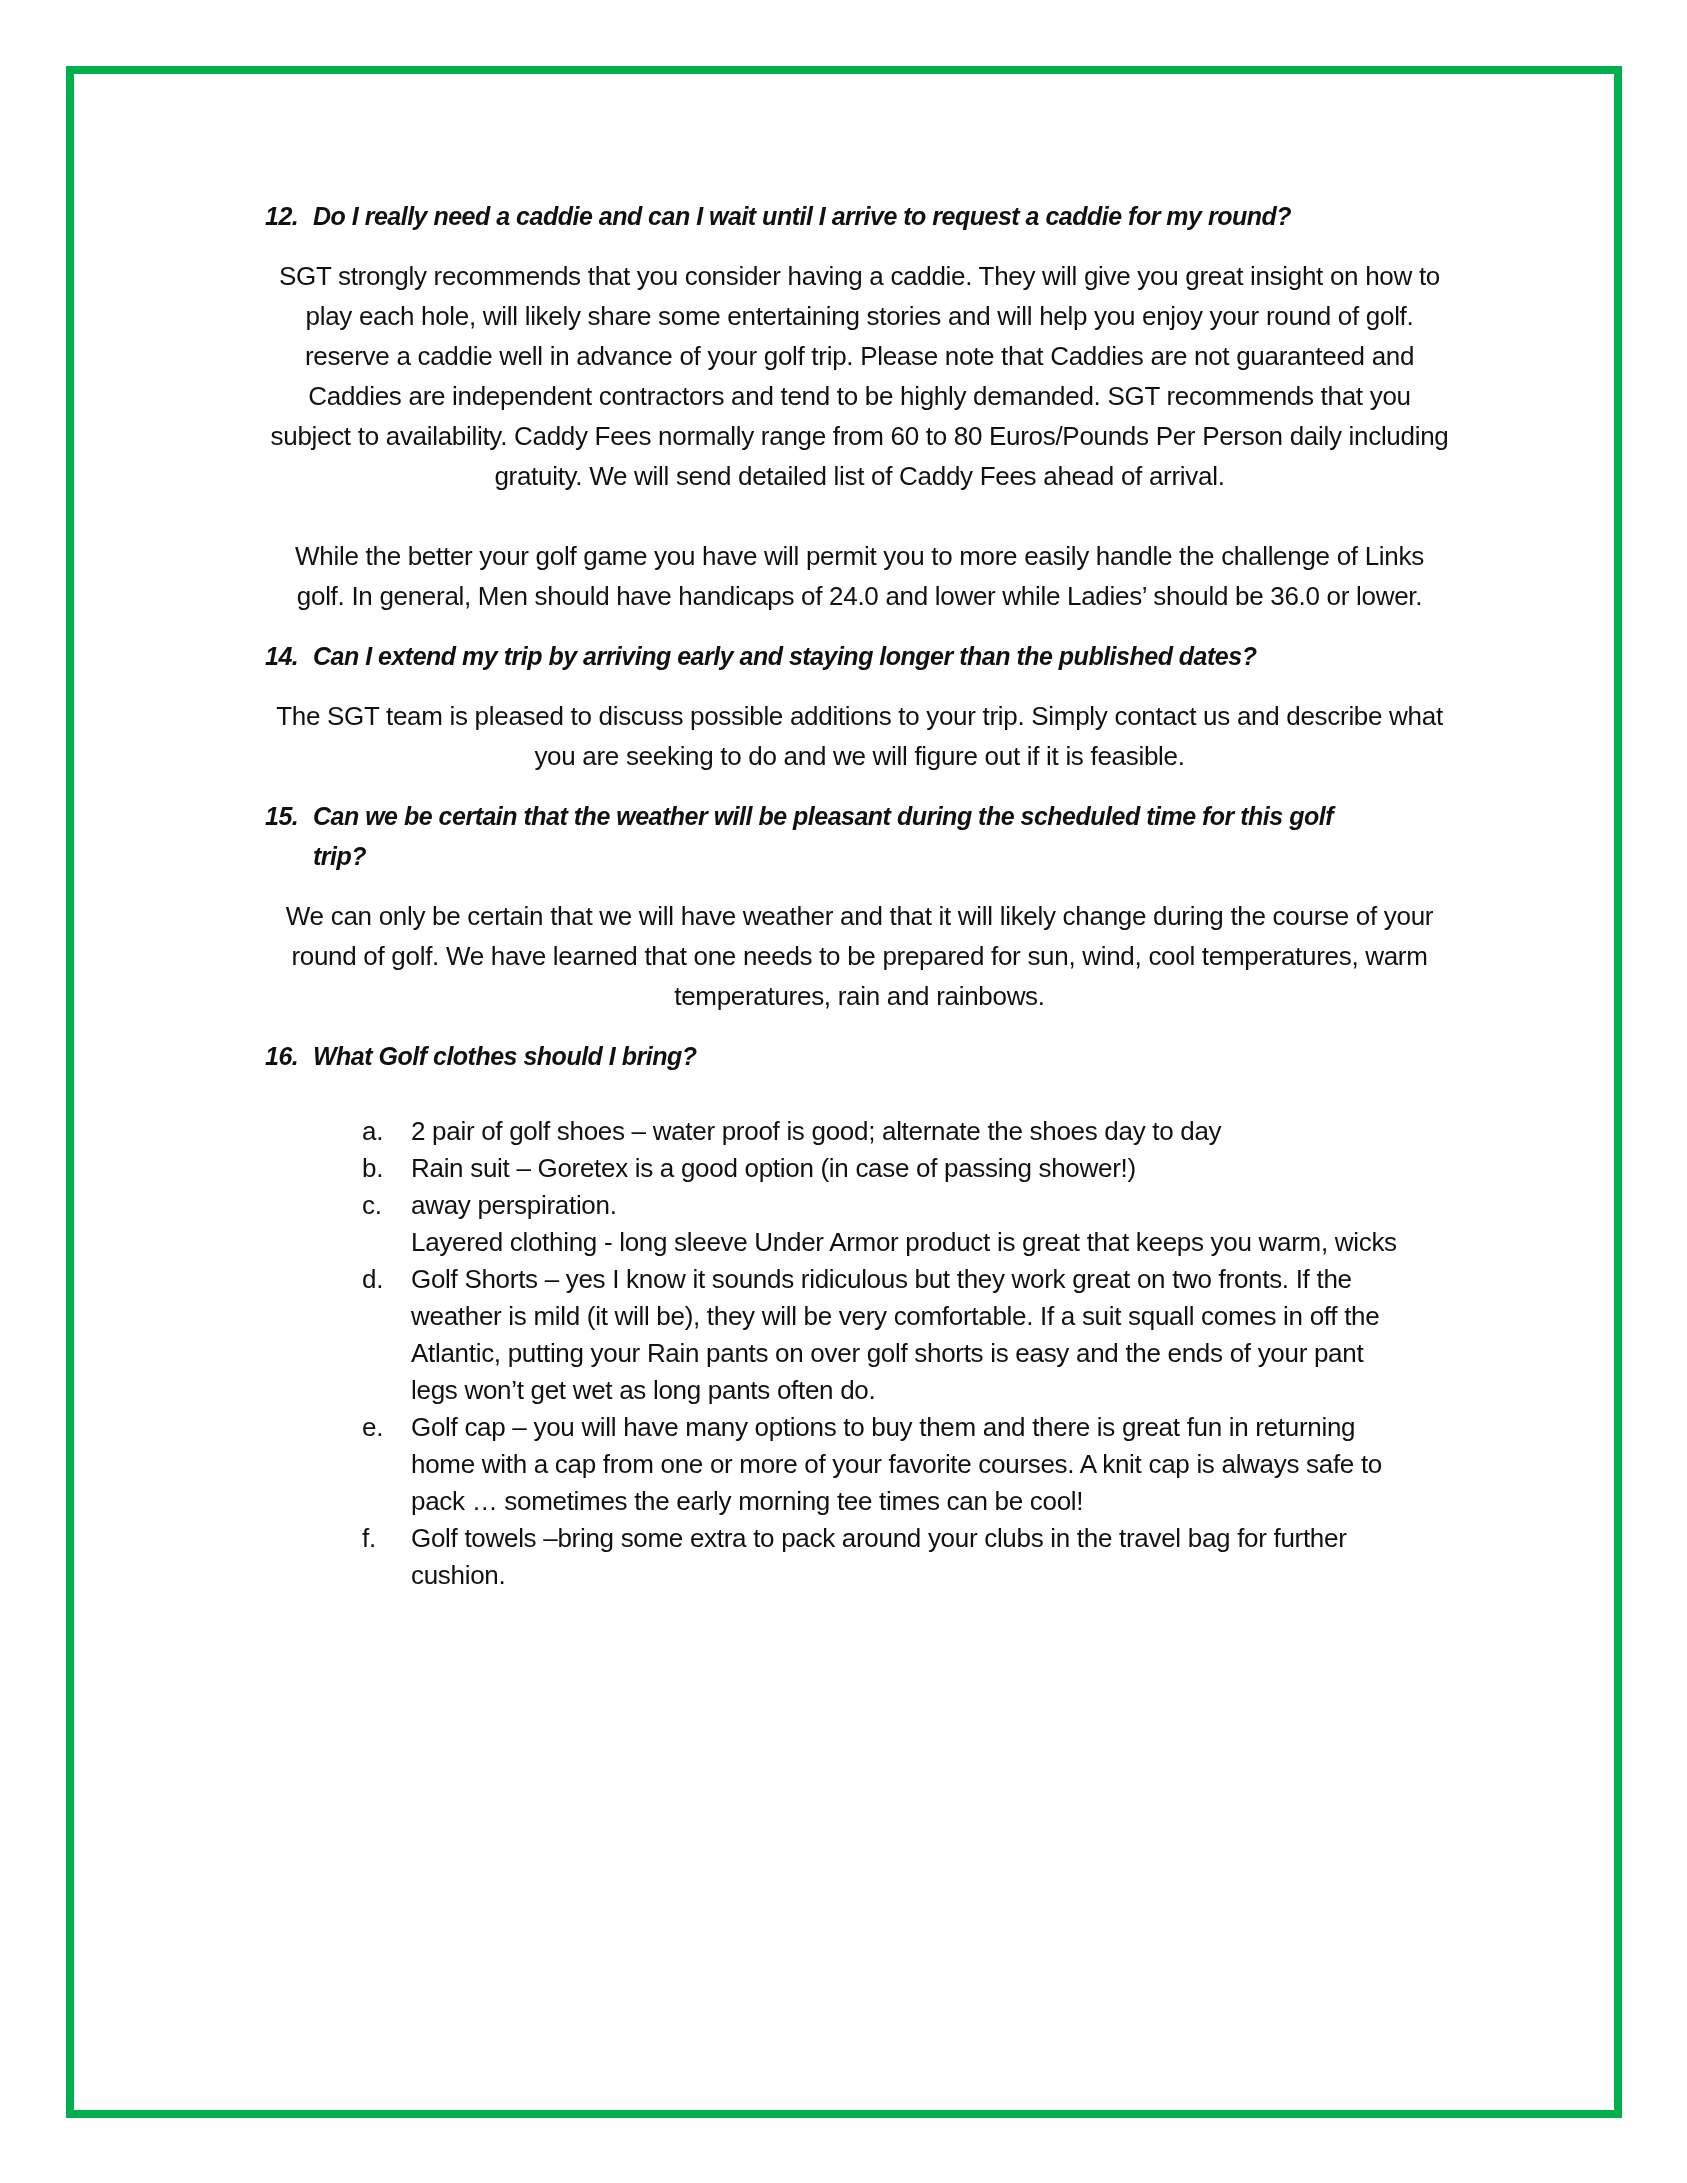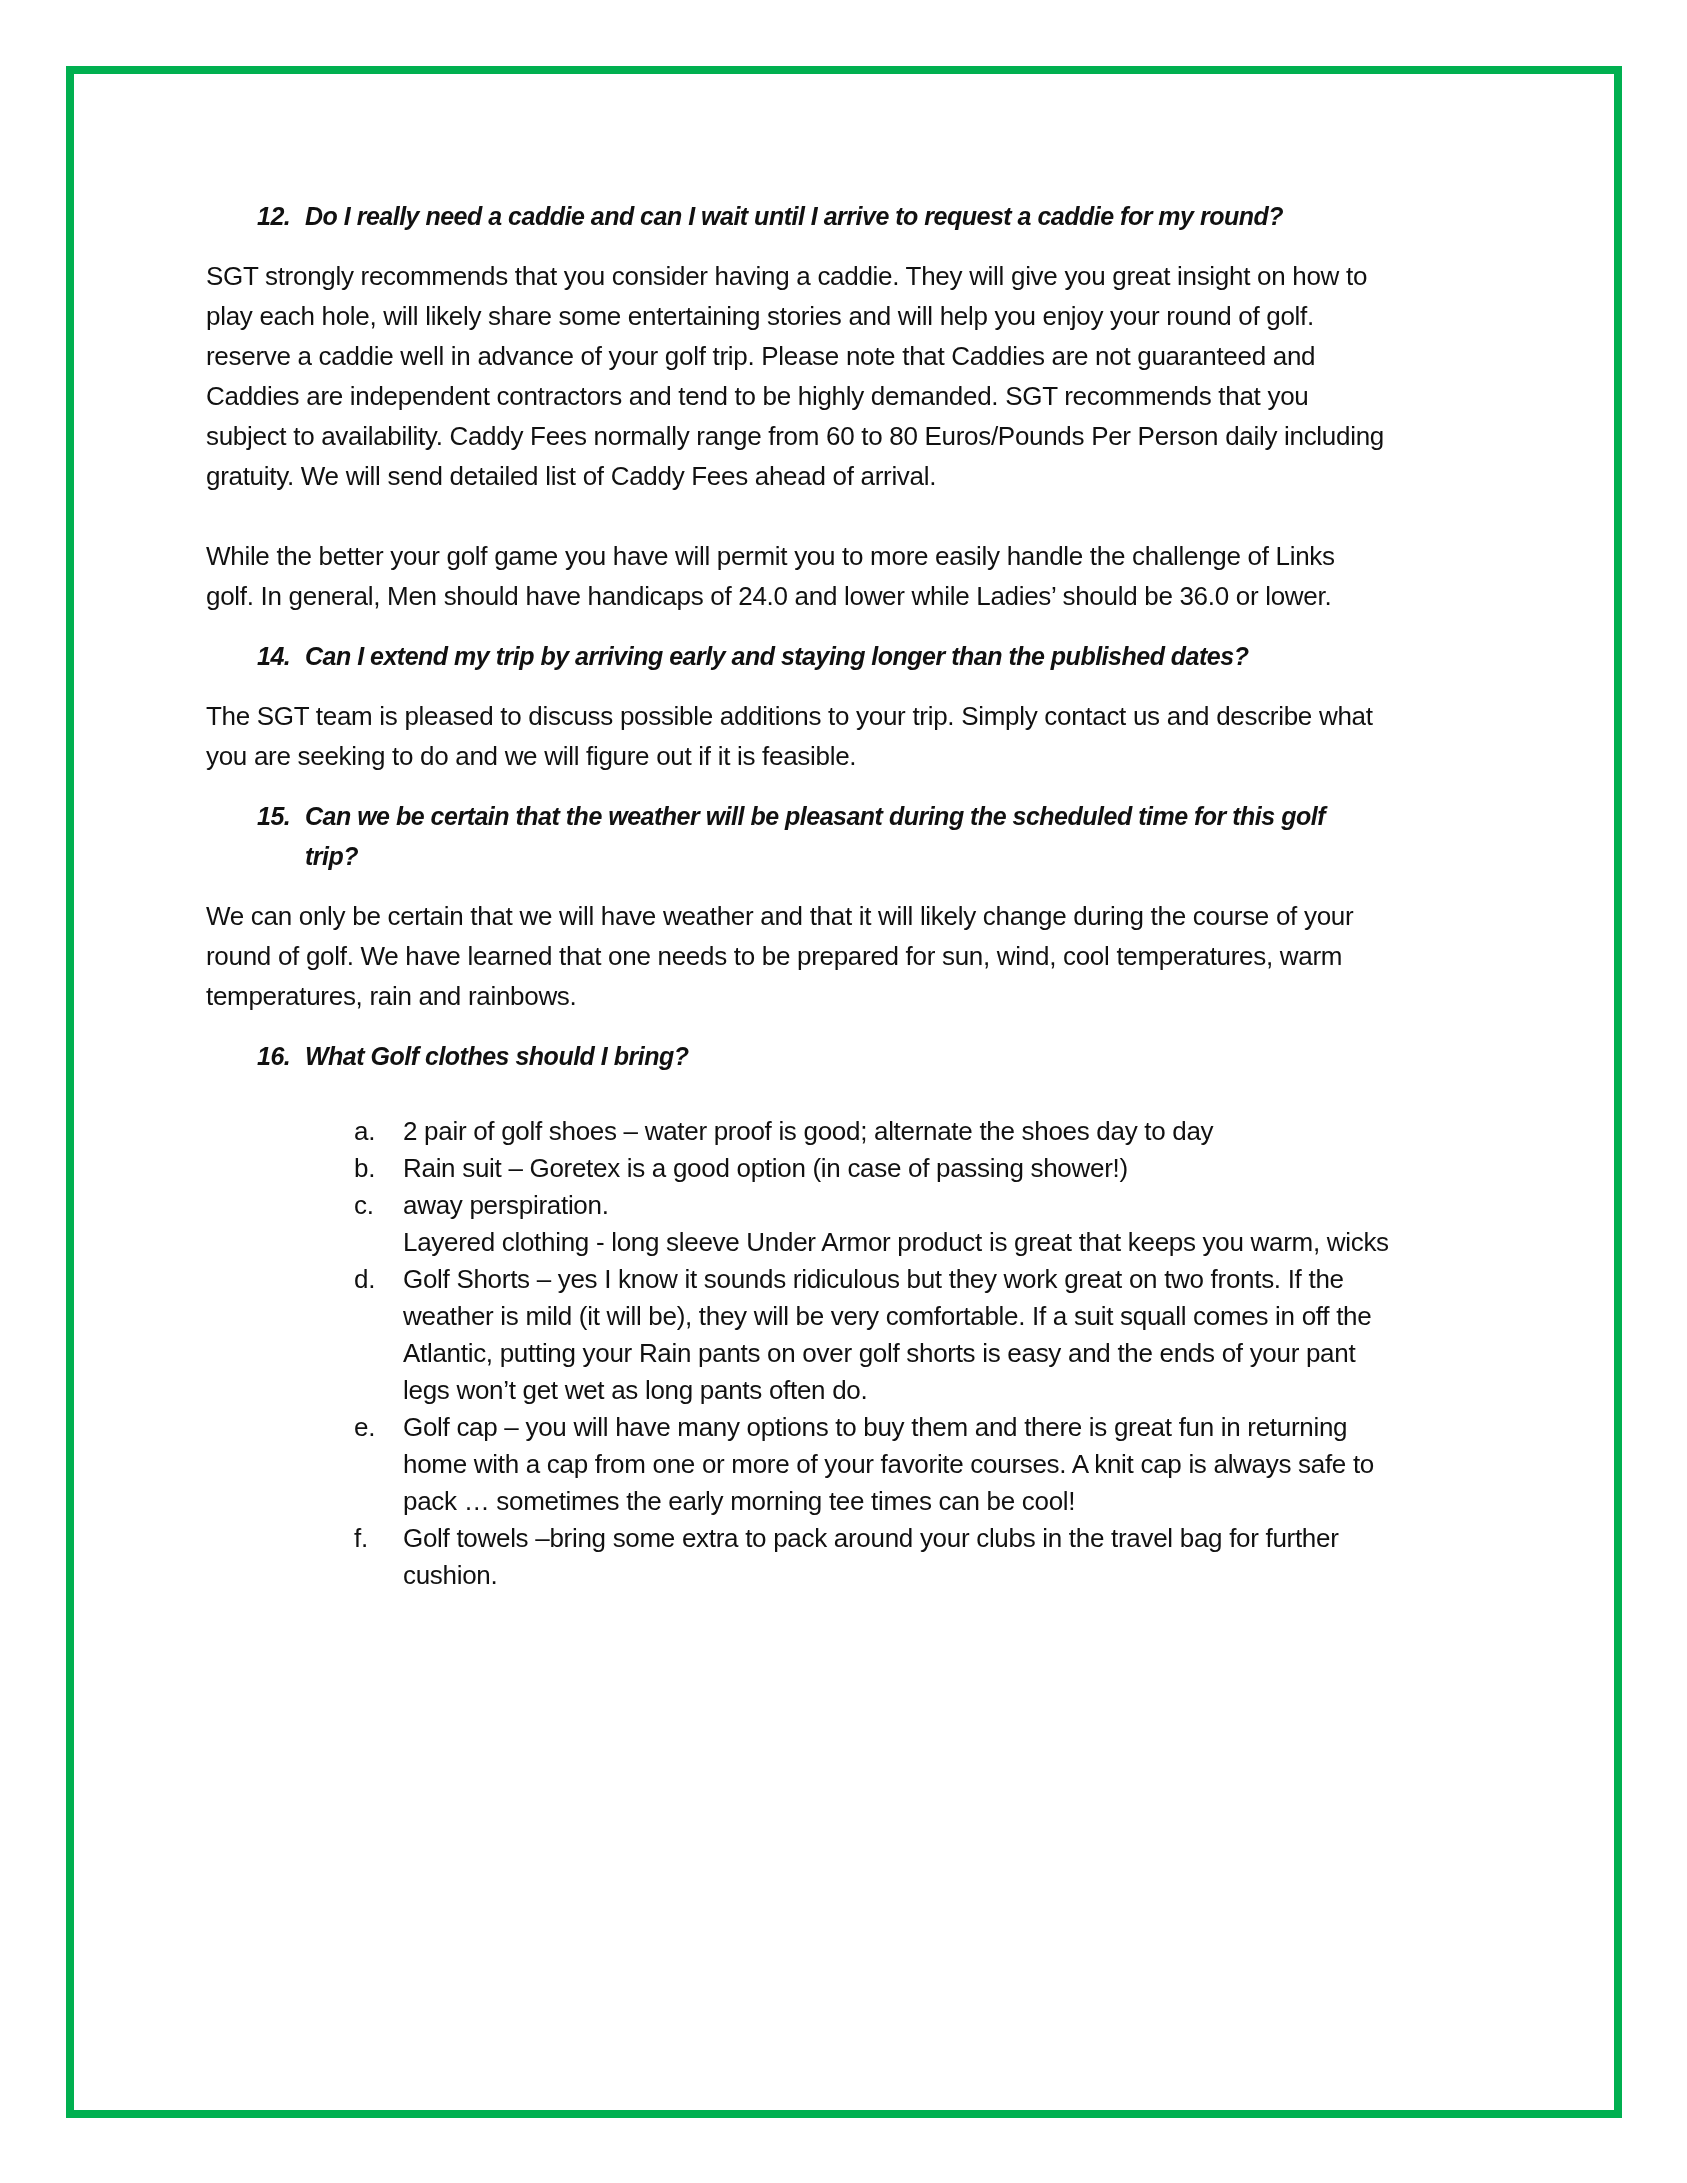--- a/index.html
+++ b/index.html
@@ -19,21 +19,21 @@
     position: absolute;
     left: 66px;
     top: 66px;
     width: 1556px;
     height: 2052px;
     box-sizing: border-box;
     border: 8.4px solid #00b050;
   }
   .content {
     position: absolute;
-    left: 206px;
+    left: 214px;
     top: 196px;
     width: 1291px;
   }
   .q-heading {
     position: relative;
     font-weight: bold;
     font-style: italic;
     font-size: 25px;
     line-height: 40px;
     padding-left: 99px;
@@ -47,20 +47,21 @@
   }
   .q-heading .q-text {
     display: block;
   }
   .answer {
     font-size: 26px;
     line-height: 40px;
     margin: 0;
     letter-spacing: -0.3px;
     word-spacing: 0px;
+    text-align: center;
   }
   .answer .line {
     display: block;
     white-space: nowrap;
   }
   .gap-after-heading { height: 20px; }
   .gap-after-answer { height: 20px; }
 
   .clothes-list {
     list-style: none;

